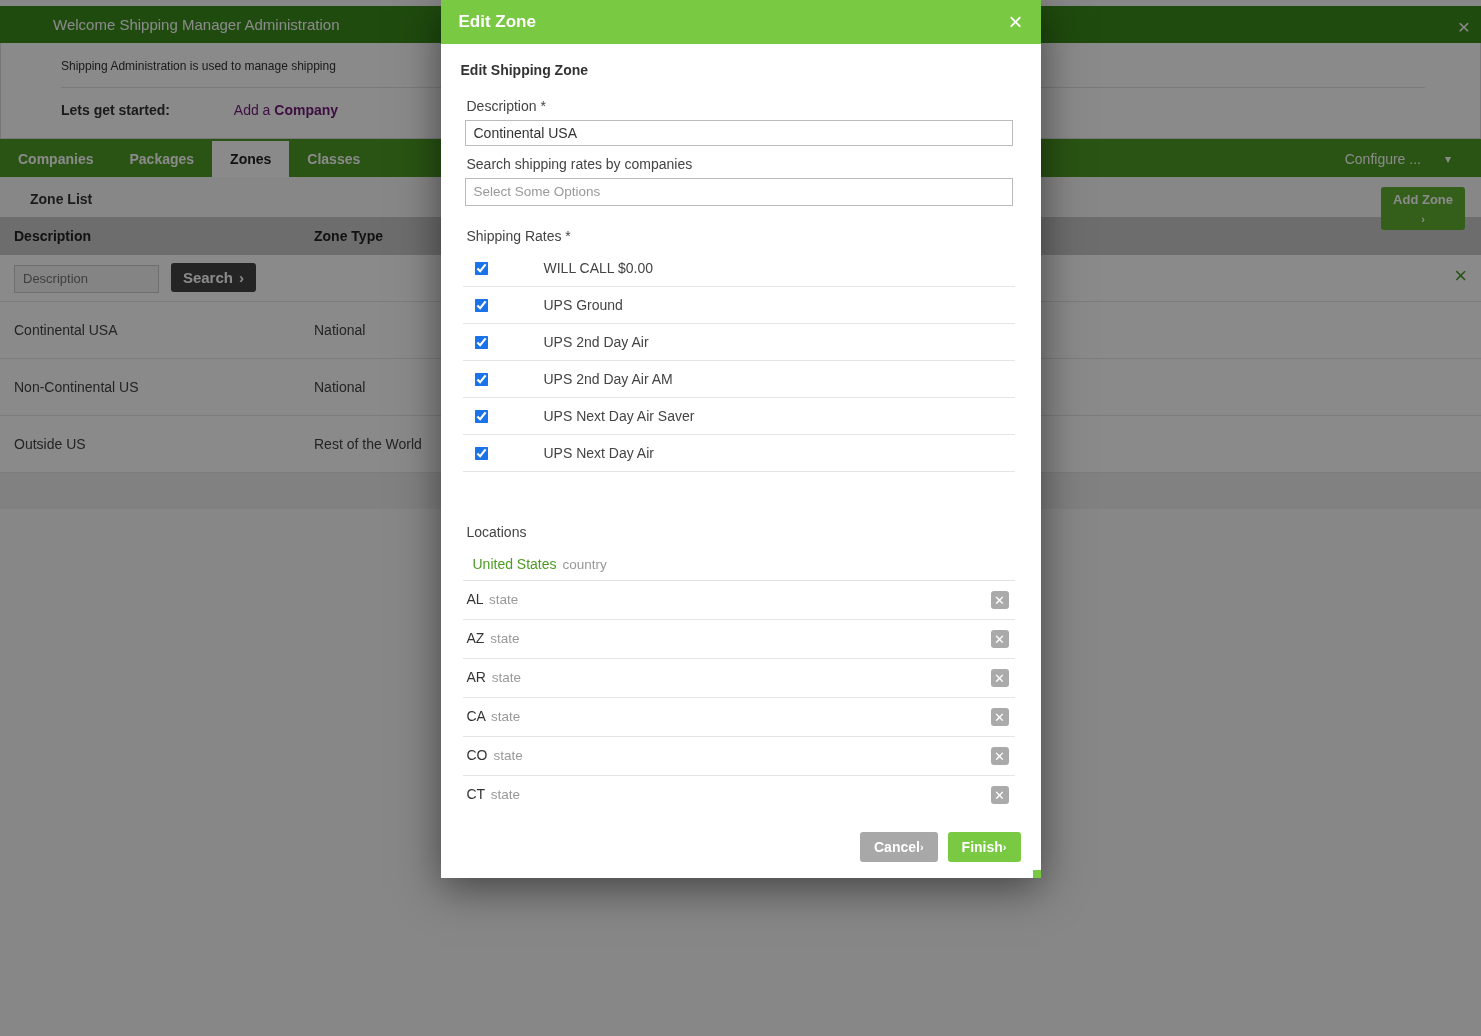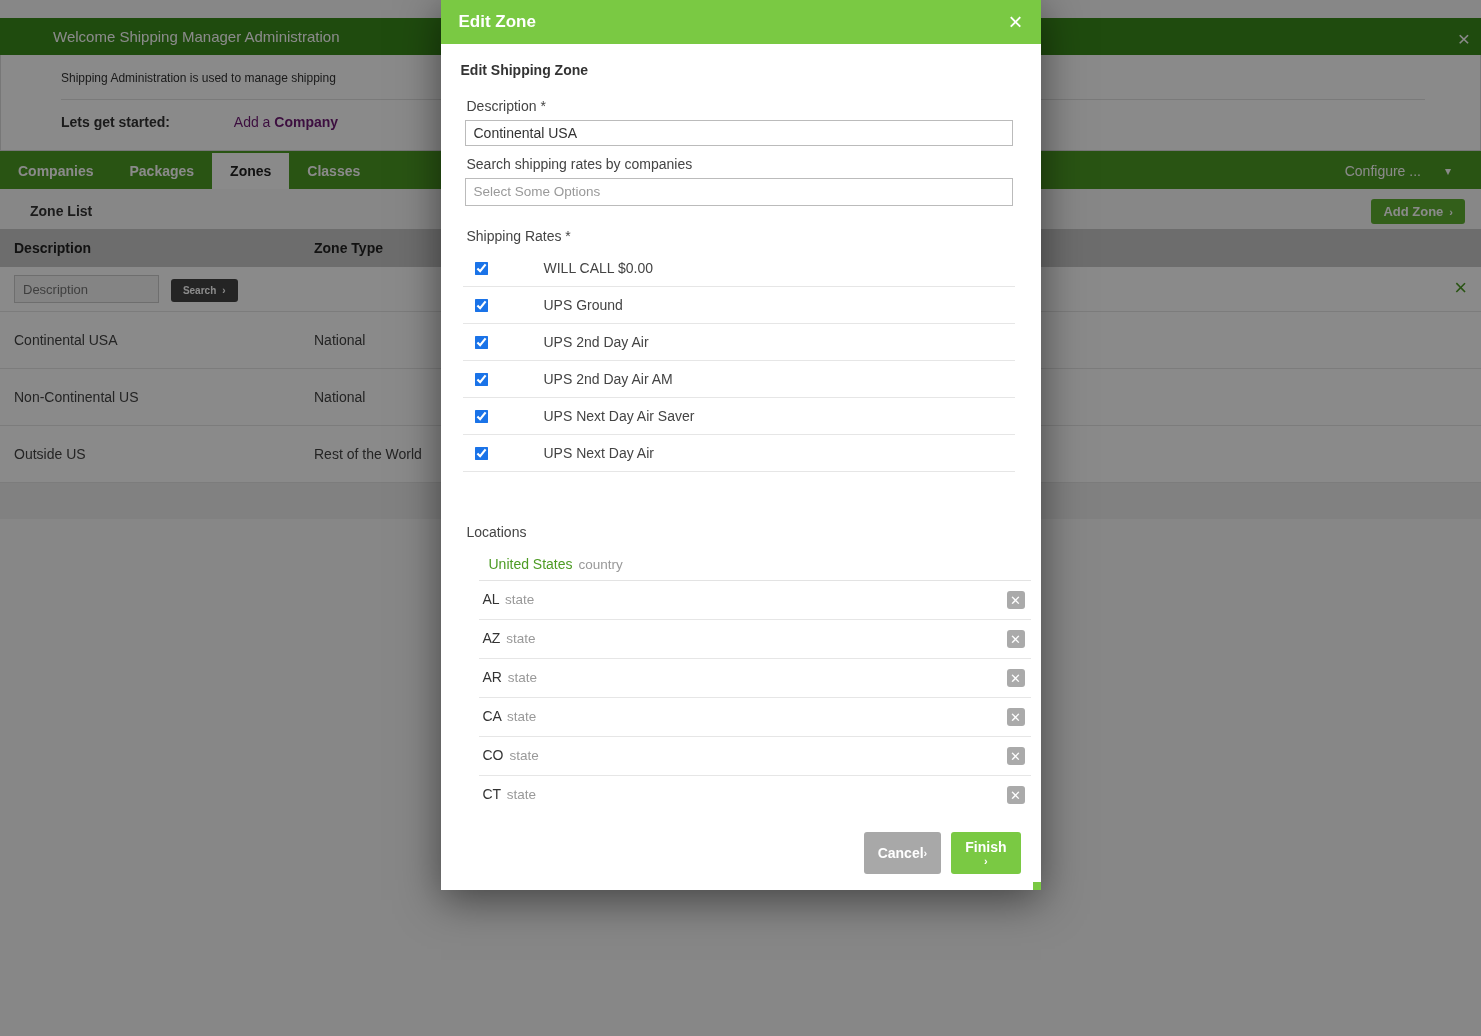--- a/index.html
+++ b/index.html
@@ -7,21 +7,21 @@
     font-family: "Segoe UI", Arial, sans-serif;
     background: #f9f9f9;
     font-size: 14px;
     color: #333;
     width: 1481px;
     height: 1036px;
     position: relative;
     overflow: hidden;
   }
   
-  .page { width: 100%; height: 836px; position: relative; padding-top: 18px;}
+  .page { width: 100%; height: 836px; position: relative; padding-top: 6px;}
   .welcome-bar {
     background: #3a8b1b;
     color: #fff;
     padding: 9px 16px 9px 52px;
     font-size: 15px;
     position: relative;
     border:1px solid #3a8b1b;
   }
   .welcome-close {
     position:absolute; right:10px; top:8px; color:#fff; font-size:21px; cursor:pointer;
@@ -48,40 +48,40 @@
   }
   .configure {
     margin-left:auto; color:#fff; font-weight:400; padding:0 30px; display:flex; align-items:center; gap:24px;
   }
   .configure .chev { font-size:12px;}
   .zone-list-header { padding:14px 30px 10px; font-weight:600; color:#333; font-size:14px; position:relative;}
   .add-zone-btn {
     position:absolute; right:16px; top:10px;
     background:#5fb030; color:#fff; border:none; border-radius:3px;
     padding:5px 12px; font-size:13px; font-weight:600; cursor:pointer;
-    display:flex; align-items:center; gap:6px;
+    display:flex; align-items:center; gap:6px;flex-direction:column;
   }
   .add-zone-btn .chev { font-size:11px;}
   .zone-table { width:100%; border-collapse:collapse;}
   .zone-table thead th {
     background:#c9c9c9; text-align:left; padding:11px 14px; font-weight:700; color:#222;
     font-size:14px;
   }
   .zone-table tbody td {
     padding:20px 14px; border-bottom:1px solid #e5e5e5; background:#fff; vertical-align:top;
     color:#444; font-size:14px;
   }
   .zone-table tbody tr.searchrow td { padding:8px 14px;}
   .search-input {
     width:145px; height:28px; border:1px solid #ccc; background:#f4f4f4;
     padding:0 8px; font-size:13px; color:#555;
   }
   .search-btn {
     background:#444; color:#fff; border:none; padding:6px 12px; border-radius:3px;
-    font-size:10px; font-weight:600; margin-left:8px; display:inline-flex; align-items:center; gap:6px;
+    font-size:15px; font-weight:600; margin-left:8px; display:inline-flex; align-items:center; gap:6px;
   }
   .row-close { color:#4d9b24; font-size:22px; float:right;}
   .footer-bar { height:36px; background:#eee;}
 
   
   .overlay {
     position:absolute; inset:0; background:rgba(0,0,0,0.46);
     display:flex; justify-content:center; align-items:flex-start;
   }
   .modal {
@@ -111,21 +111,21 @@
     border:none; height:256px; overflow-y:scroll; margin-left:2px; margin-top:4px;
     width:552px;
   }
   .rate-row {
     display:flex; align-items:center; padding:10px 4px 10px 12px;
     border-bottom:1px solid #e6e6e6; font-size:14px; color:#444;
   }
   .rate-row input[type="checkbox"]{ transform:scale(1.05); accent-color:#1a73e8; margin-right:56px;}
   
   .locations-box {
-    height:262px; overflow-y:scroll; width:552px; margin-left:18px; margin-top:2px;
+    height:262px; overflow-y:scroll; width:552px; margin-left:2px; margin-top:2px;
   }
   .loc-header {
     padding:10px 10px 8px 10px; border-bottom:1px solid #e3e3e3; font-size:14px;
   }
   .loc-header .country { color:#4d9b24;}
   .loc-header .type { color:#999; font-size:13.5px; margin-left:2px;}
   .loc-row {
     display:flex; justify-content:space-between;
     padding:10px 6px 10px 4px; border-bottom:1px solid #e6e6e6; font-size:14px;
   }
@@ -136,21 +136,21 @@
     display:flex; align-items:center; justify-content:center; font-size:13px; cursor:pointer;
   }
   .modal-footer {
     padding:16px 20px 16px; display:flex; justify-content:flex-end; gap:10px;
   }
   .btn {
     border:none; border-radius:3px; padding:7px 14px; font-size:14px; font-weight:600;
     display:inline-flex; align-items:center; gap:0; cursor:pointer;
   }
   .btn.cancel { background:#a8a8a8; color:#fff;}
-  .btn.finish { background:#7ac943; color:#fff;flex-direction:column;}
+  .btn.finish { background:#7ac943; color:#fff;}
   .btn .chev { font-size:11px; }
   .corner { position:absolute; right:0; bottom:0; width:8px; height:8px; background:#7ac943;}
   
   .rates-box::-webkit-scrollbar, .locations-box::-webkit-scrollbar { width:17px;}
   .rates-box::-webkit-scrollbar-thumb, .locations-box::-webkit-scrollbar-thumb { background:#c1c1c1;}
   .rates-box::-webkit-scrollbar-track, .locations-box::-webkit-scrollbar-track { background:#f1f1f1;}
   .rates-box::-webkit-scrollbar-button, .locations-box::-webkit-scrollbar-button {
     background:#f1f1f1; height:17px; display:block;
   }
 </style>

